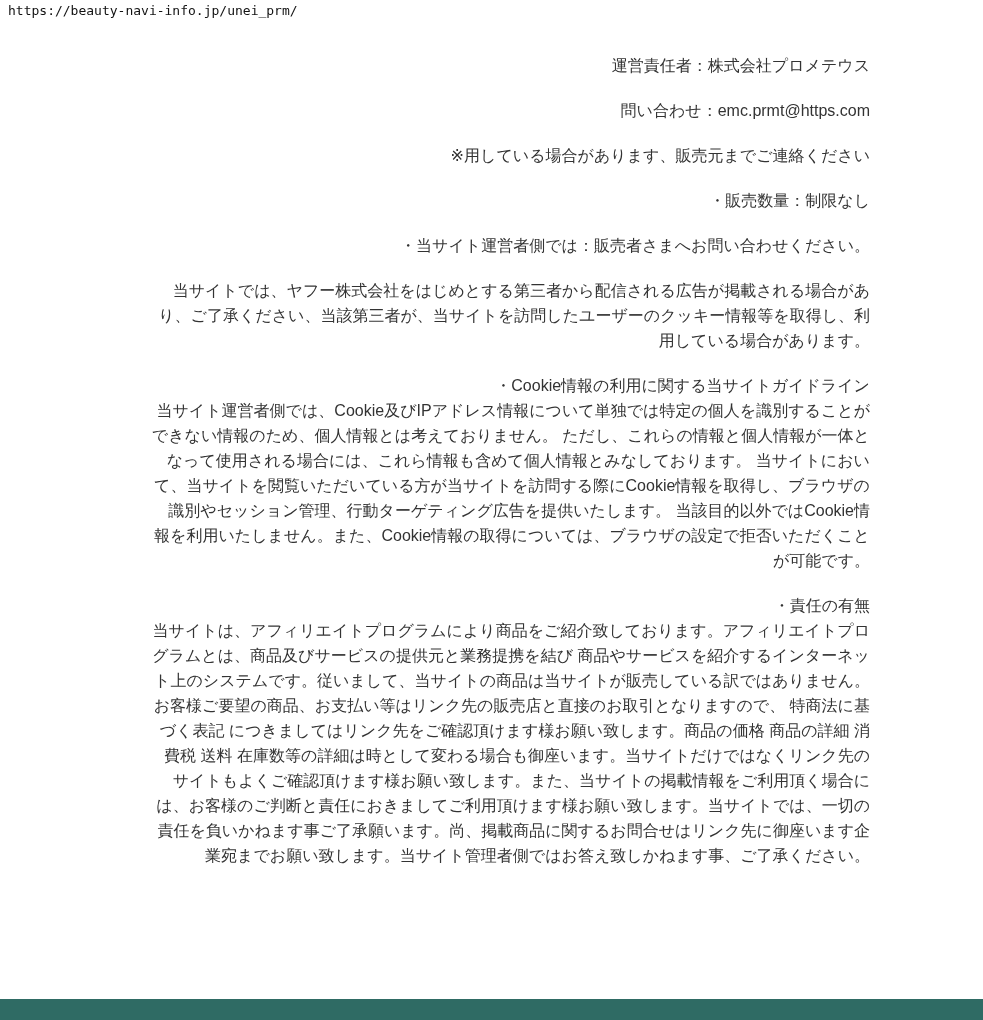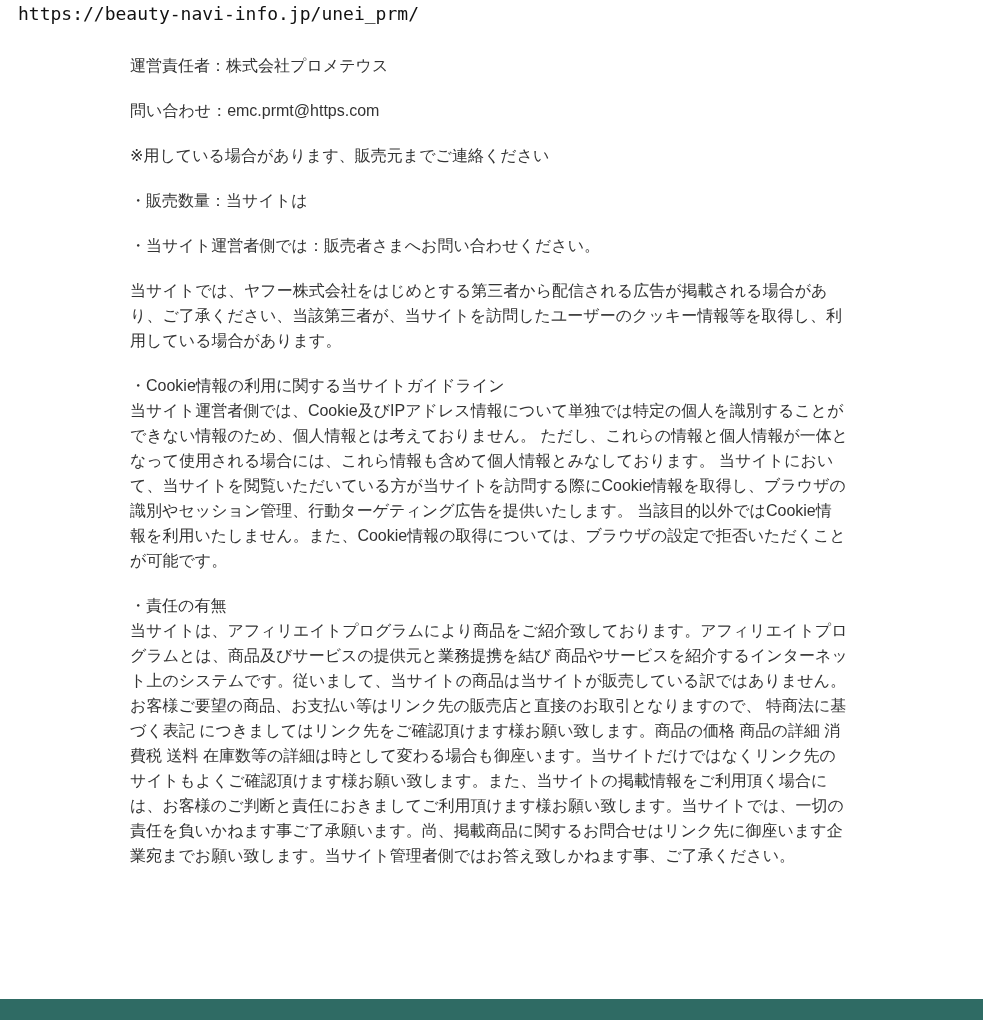--- a/index.html
+++ b/index.html
@@ -9,24 +9,24 @@
   body {
     width: 983px;
     height: 1020px;
     background: #ffffff;
     position: relative;
     overflow: hidden;
     font-family: "Liberation Sans", "DejaVu Sans", sans-serif;
   }
   .page-url {
     position: absolute;
-    left: 18px;
+    left: 8px;
     top: 3px;
     font-family: "DejaVu Sans Mono", "Liberation Mono", monospace;
-    font-size: 18px;
+    font-size: 13px;
     color: #111111;
     letter-spacing: 0px;
     white-space: pre;
   }
   .content {
     position: absolute;
     left: 130px;
     top: 53px;
     width: 740px;
     font-size: 16px;
@@ -44,29 +44,29 @@
     bottom: 0;
     height: 21px;
     background: #2f6b64;
   }
 </style>
 </head>
 <body>
 
 <div class="page-url" style="color: rgb(17, 17, 17);">https://beauty-navi-info.jp/unei_prm/</div>
 
-<div class="content" style="color: rgb(51, 51, 51);">
+<div class="content" style="color: rgb(51, 51, 51); text-align: right;">
   <p>運営責任者：株式会社プロメテウス</p>
 
 
   <p>問い合わせ：emc.prmt@https.com</p>
 
   <p>※用している場合があります、販売元までご連絡ください</p>
 
-  <p>・販売数量：当サイトは</p>
+  <p>・販売数量：制限なし</p>
 
   <p>・当サイト運営者側では：販売者さまへお問い合わせください。</p>
 
   <p>当サイトでは、ヤフー株式会社をはじめとする第三者から配信される広告が掲載される場合があ
 り、ご了承ください、当該第三者が、当サイトを訪問したユーザーのクッキー情報等を取得し、利
 用している場合があります。</p>
 
   <p>・Cookie情報の利用に関する当サイトガイドライン
 当サイト運営者側では、Cookie及びIPアドレス情報について単独では特定の個人を識別することが
 できない情報のため、個人情報とは考えておりません。 ただし、これらの情報と個人情報が一体と

